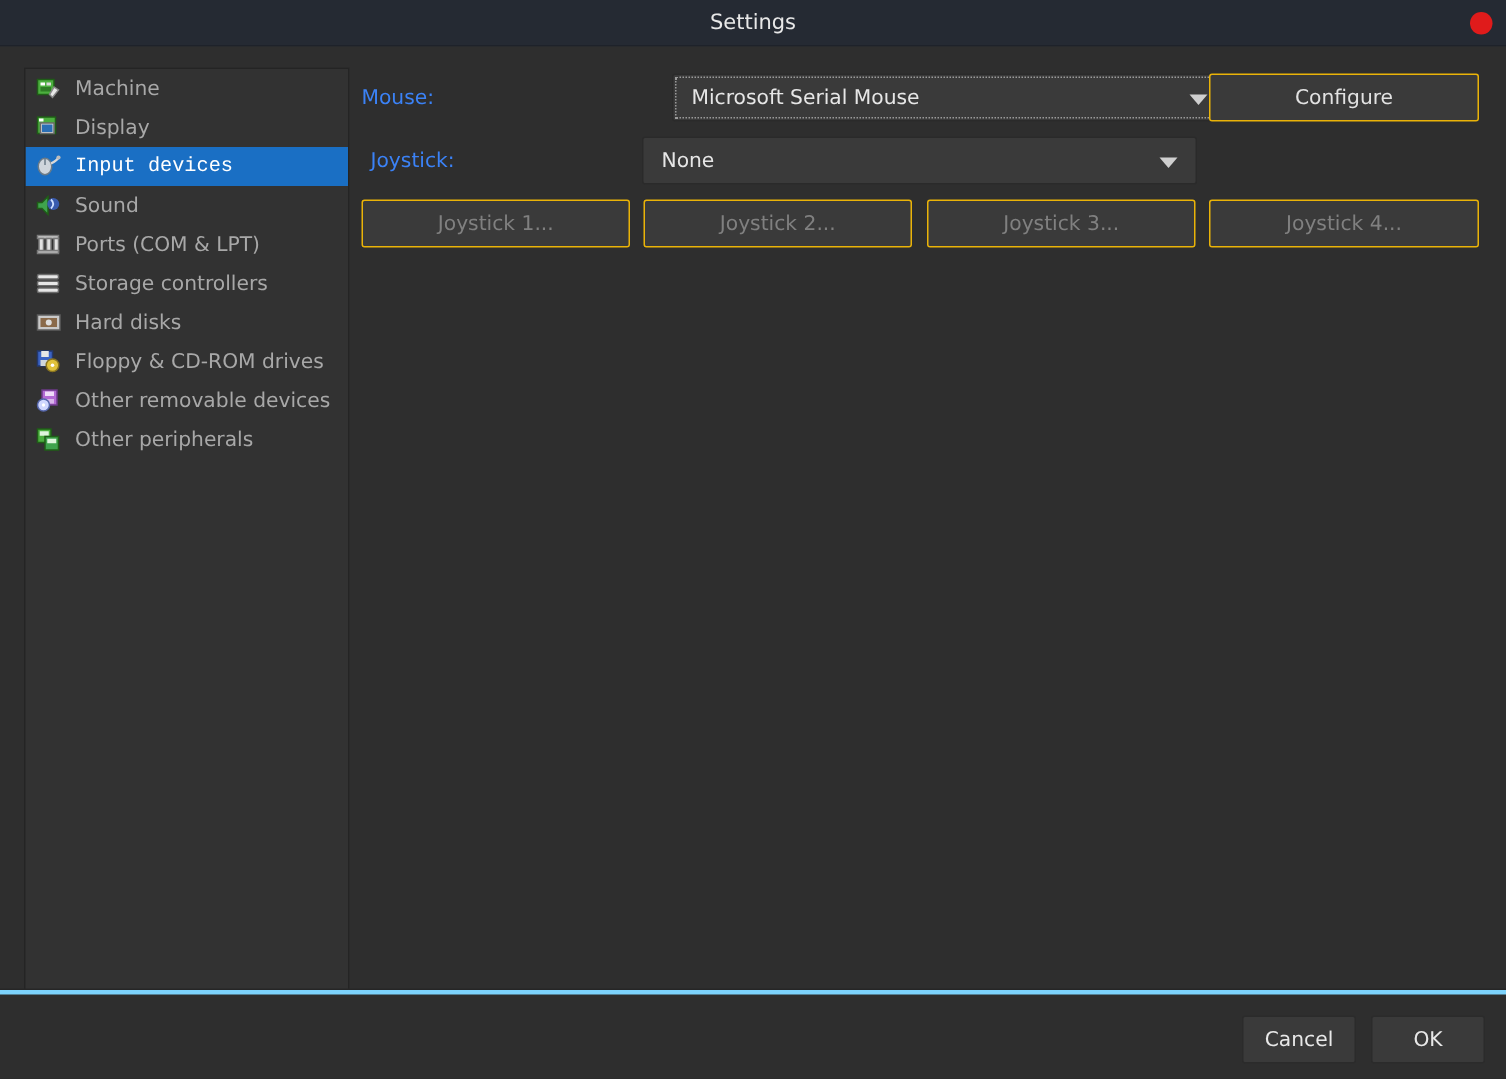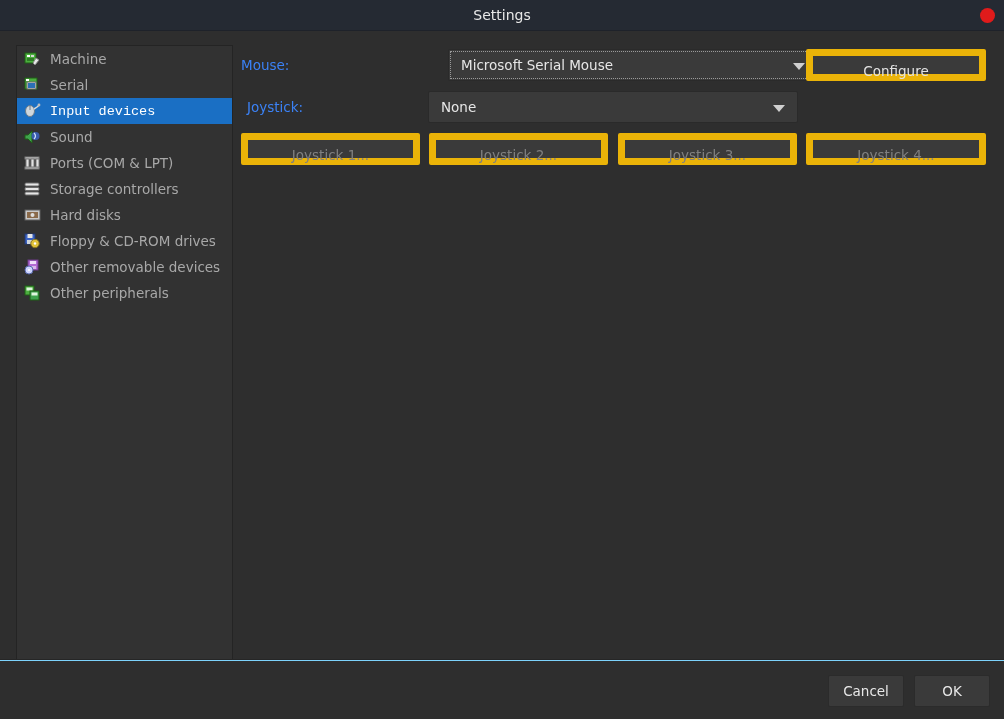--- a/index.html
+++ b/index.html
@@ -124,21 +124,21 @@
     width: 0; height: 0;
     border-left: 6px solid transparent;
     border-right: 6px solid transparent;
     border-top: 7px solid #cfcfcf;
   }
 
   .btn {
     position: absolute;
     height: 32px;
     background: #3a3a3a;
-    border: 7px solid #eab308;
+    border: 1px solid #eab308;
     border-radius: 2px;
     box-sizing: border-box;
     color: #e2e2e2;
     font-size: 13.5px;
     text-align: center;
     line-height: 30px;
     cursor: pointer;
     font-family: inherit;
     padding: 0;
   }
@@ -148,21 +148,21 @@
   }
 
   
   .footer {
     position: absolute;
     left: 0;
     top: 660px;
     width: 1004px;
     height: 59px;
     background: #2e2e2e;
-    border-top: 1px solid #7dd3fc;
+    border-top: 3px solid #7dd3fc;
     box-sizing: border-box;
     padding-left: 48px;
   }
   .sep-line {
     position: absolute;
     left: 0;
     top: 659px;
     width: 1004px;
     height: 1px;
     background: #262626;
@@ -211,21 +211,21 @@
 
     <div class="side-item">
       <span class="side-icon">
         <svg width="17" height="16" viewBox="0 0 17 16">
           <rect x="1" y="1" width="12" height="11" fill="#4caf3f" stroke="#1f5e17"></rect>
           <rect x="3" y="5" width="9" height="7" fill="#dcdcdc" stroke="#6a6a6a"></rect>
           <rect x="4" y="6" width="7" height="5" fill="#2b6fb5"></rect>
           <rect x="2" y="2" width="3" height="2" fill="#ffffff"></rect>
         </svg>
       </span>
-      <span>Serial</span>
+      <span>Display</span>
     </div>
 
     <div class="side-item selected">
       <span class="side-icon">
         <svg width="17" height="16" viewBox="0 0 17 16">
           <ellipse cx="6" cy="8" rx="4.5" ry="5.5" fill="#cfd6dc" stroke="#6b7b88"></ellipse>
           <line x1="6" y1="3" x2="6" y2="7" stroke="#6b7b88"></line>
           <path d="M10 6 Q14 4 15 2" stroke="#d8d8d8" stroke-width="1.6" fill="none"></path>
           <circle cx="15" cy="2" r="1.4" fill="#bdbdbd"></circle>
         </svg>

